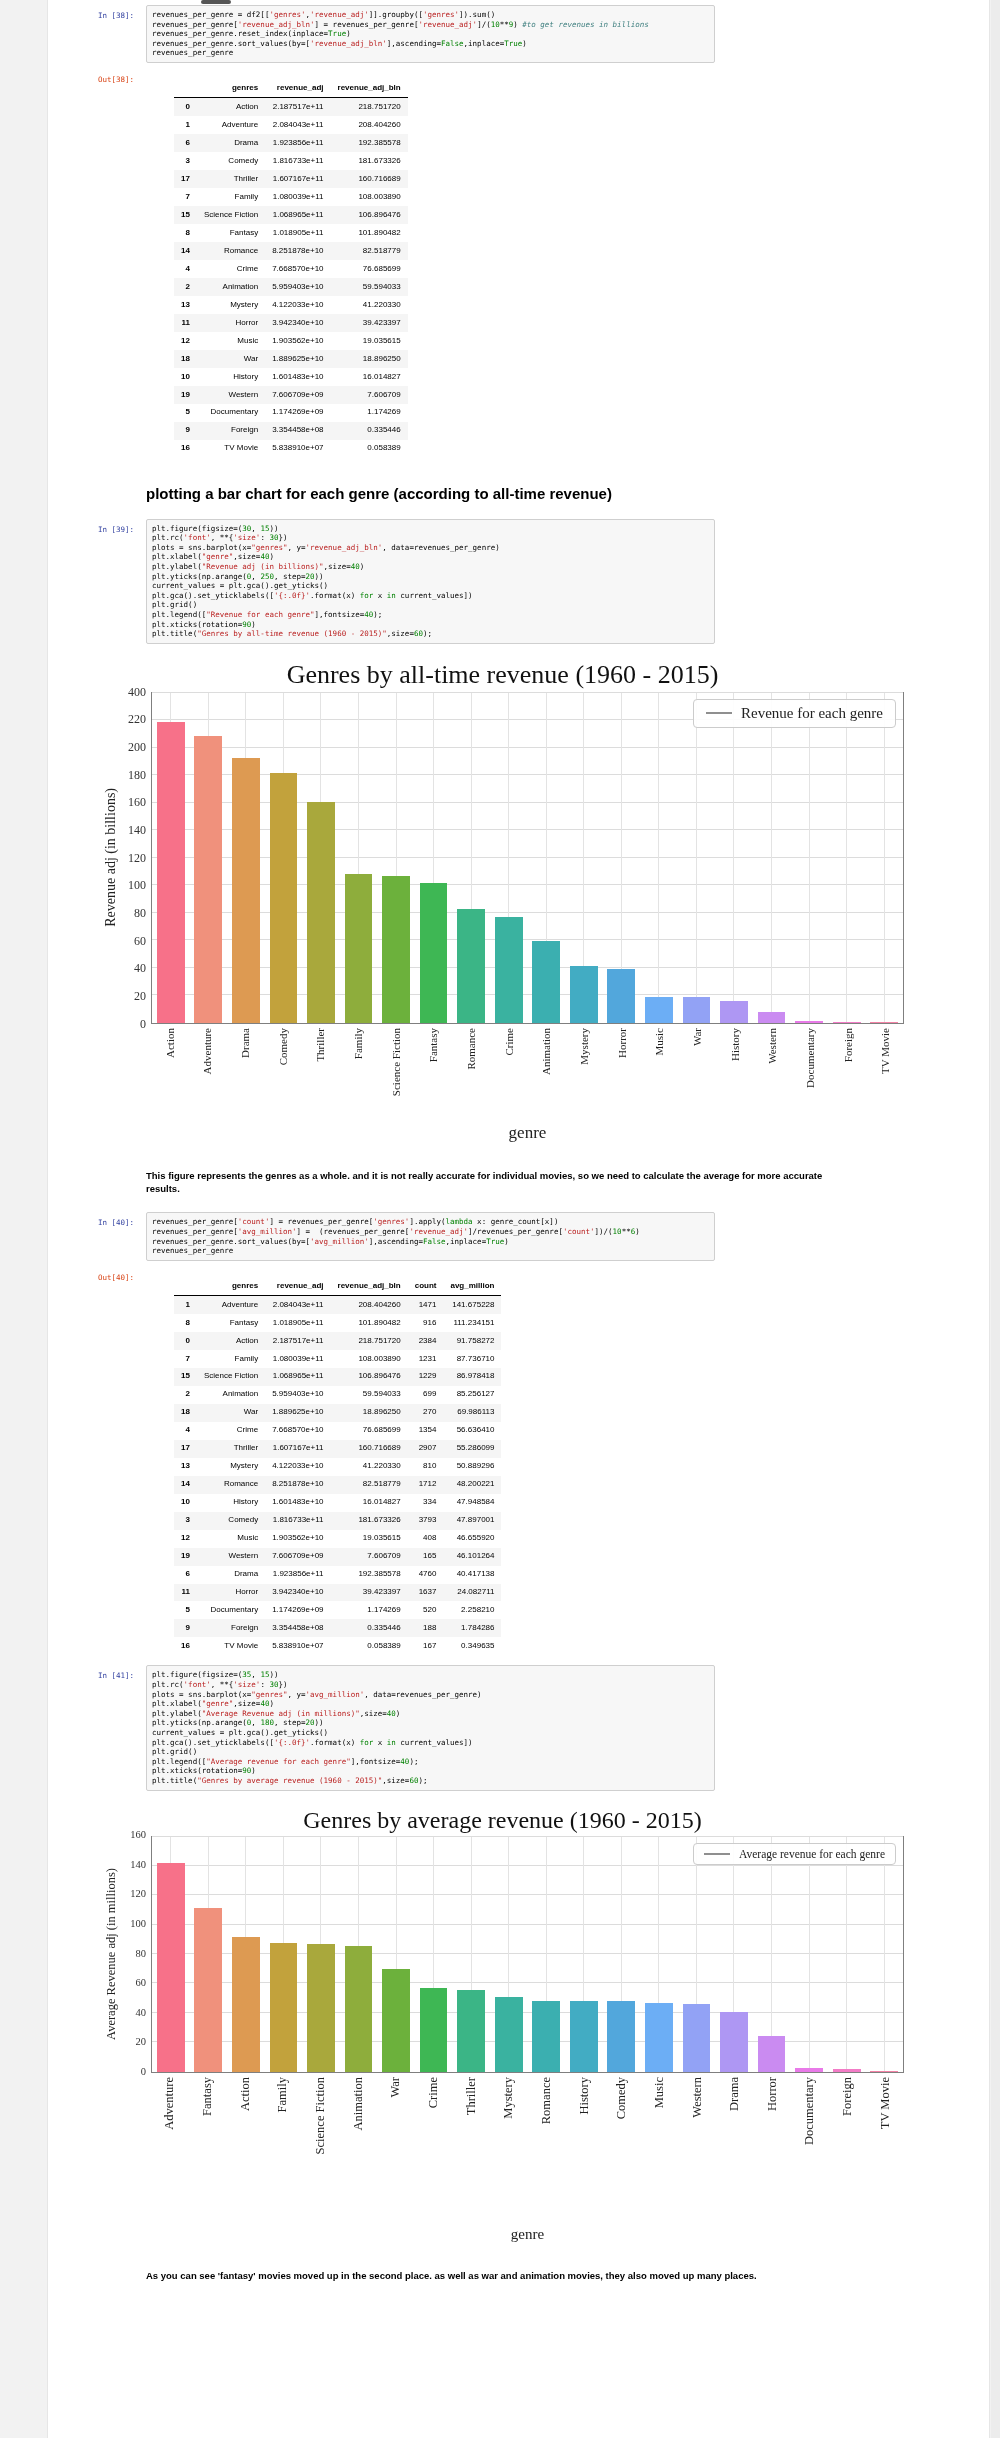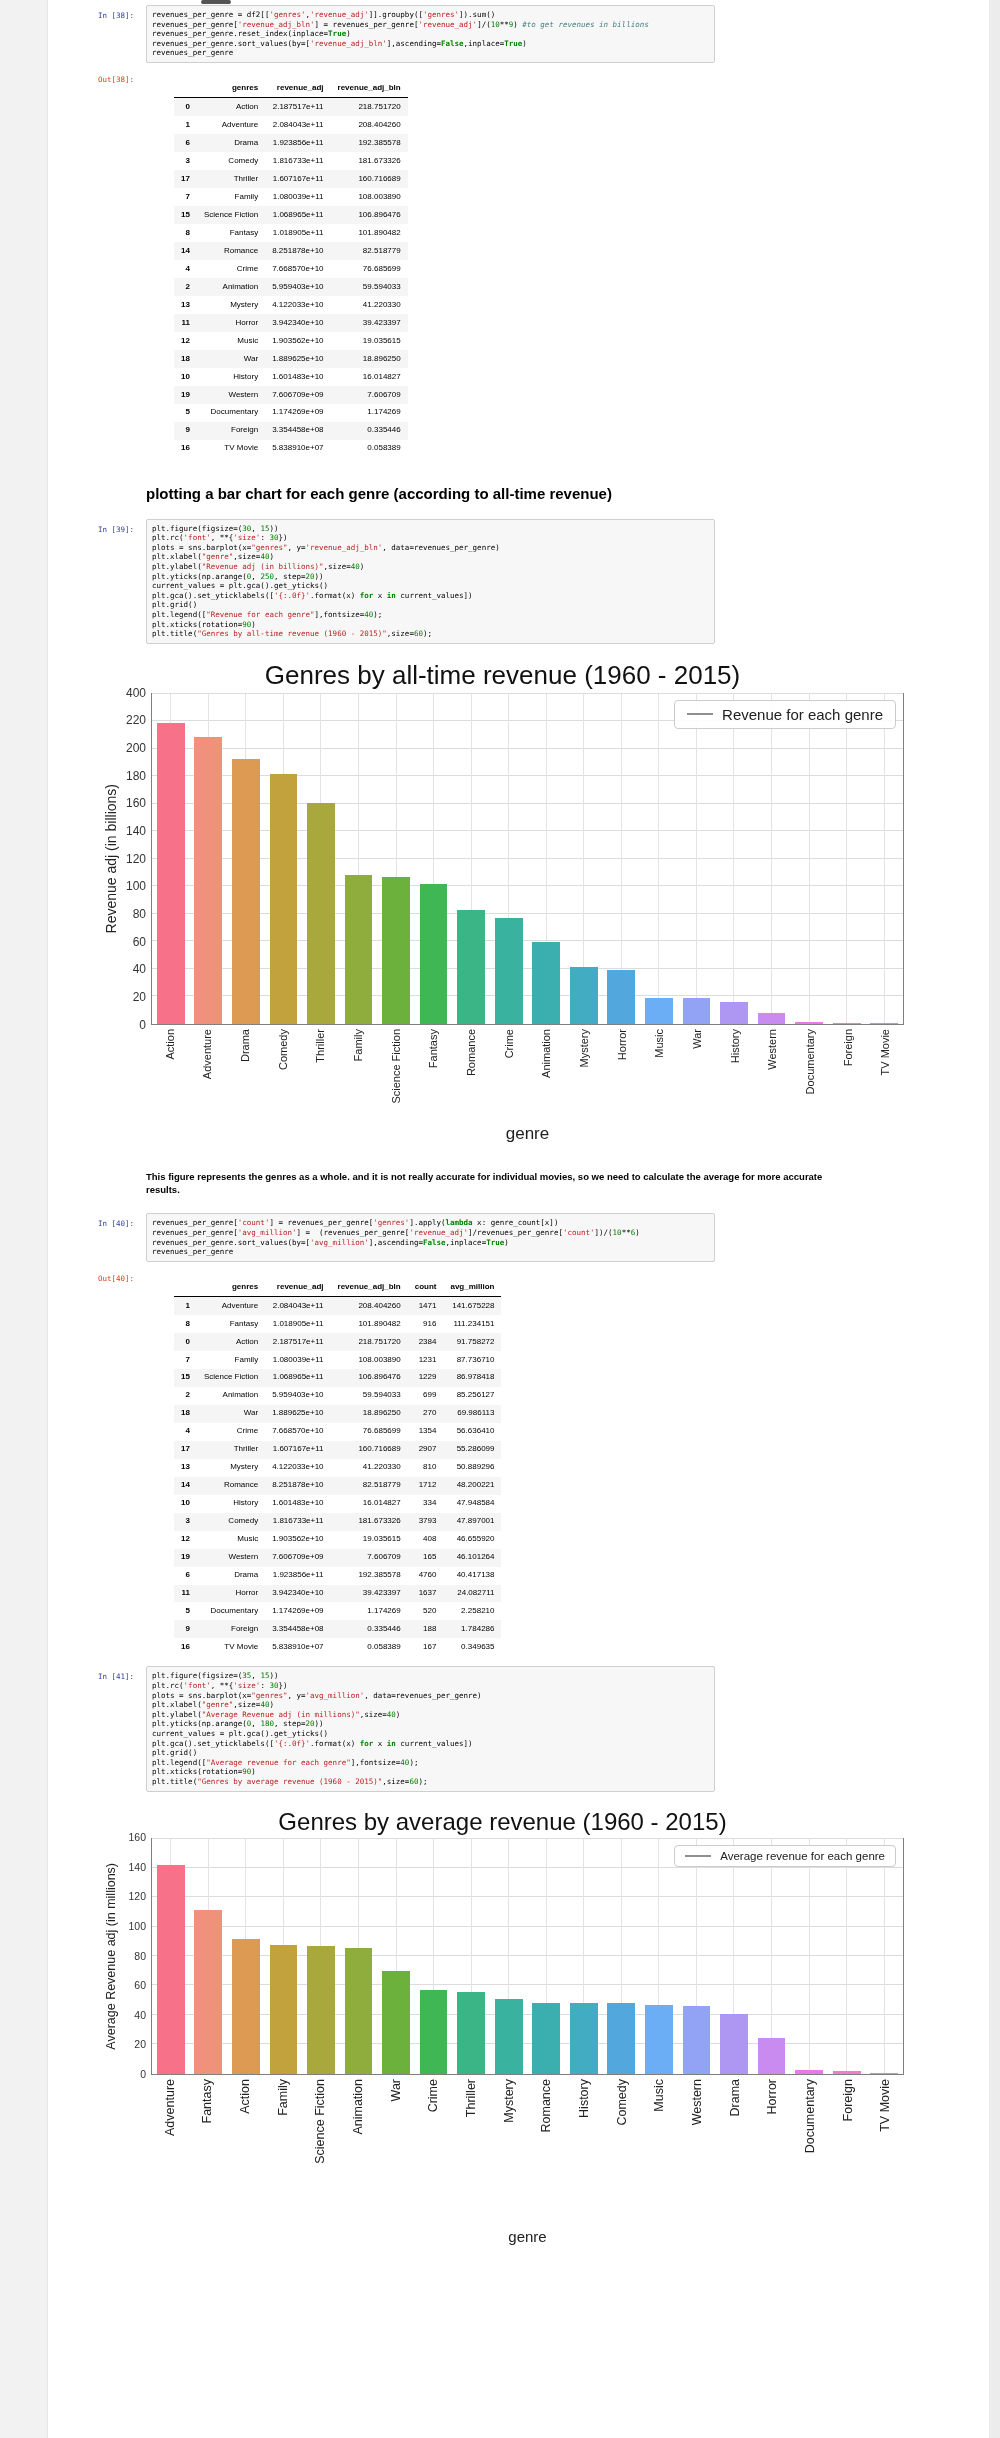--- a/index.html
+++ b/index.html
@@ -25,39 +25,39 @@
   .prompt.out{color:#d84315;}
   .content-col{flex:1;min-width:0;}
 
   .code-box{
     width:557px;background:#f7f7f7;border:1px solid #cfcfcf;border-radius:2px;
     padding:4px 5px;font-family:"DejaVu Sans Mono","Liberation Mono",monospace;
     font-size:7.5px;line-height:9.6px;white-space:pre;color:#000;box-sizing:content-box;
   }
   .code-box .st{color:#ba2121;}
   .code-box .cm{color:#408080;font-style:italic;}
-  .code-box .kw{color:#008000;font-weight:bold;}
+  .code-box .kw{color:#008000;font-weight:normal;}
   .code-box .nu{color:#008000;}
 
   
   table.df{border-collapse:collapse;font-size:8px;margin:10px 0 4px 28px;color:#000;
     font-family:"Liberation Sans",sans-serif;}
   table.df th,table.df td{padding:4.8px 7px;text-align:right;line-height:1.05;border:none;white-space:nowrap;}
   table.df thead th{font-weight:bold;vertical-align:bottom;border-bottom:1px solid #000;}
   table.df tbody th{font-weight:bold;}
   table.df tbody tr:nth-child(odd){background:#f5f5f5;}
 
   
   .md-h{font-size:15px;font-weight:bold;margin:6px 0 4px 0;color:#000;}
   .md-p{font-size:9.5px;font-weight:bold;line-height:1.35;margin:4px 0;max-width:700px;}
   .md-p.wide{max-width:760px;}
   .cell.md{padding-top:14px;padding-bottom:10px;}
 
   
-  .figure{position:relative;margin:10px 0 6px -45px;font-family:Liberation Sans, sans-serif;color:#222;}
+  .figure{position:relative;margin:10px 0 6px -45px;font-family:Liberation Serif, serif;color:#222;}
   .fig-title{text-align:center;white-space:nowrap;color:#111;}
   .fig-row{display:flex;align-items:flex-start;}
   .ylabel-wrap{width:20px;flex:none;display:flex;align-items:center;justify-content:center;}
   .ylabel-wrap span{writing-mode:vertical-rl;transform:rotate(180deg);white-space:nowrap;color:#222;}
   .yticks{width:30px;flex:none;position:relative;}
   .ytick{position:absolute;right:5px;transform:translateY(50%);color:#333;line-height:1;}
   .plot-col{flex:1;min-width:0;}
   .plot{position:relative;background:#fff;border:1px solid #7f7f7f;box-sizing:border-box;}
   .gl-h{position:absolute;left:0;right:0;height:1px;background:#dcdcdc;}
   .bars{position:absolute;left:0;top:0;right:0;bottom:0;display:flex;align-items:flex-end;}
@@ -878,13 +878,19 @@
                   <span>TV Movie</span>
                 </div>
               </div>
             <div class="xlabel">genre</div>
           </div>
         </div>
       </div>
     </div>
   </div>
 
+  <div class="cell md">
+    <div class="prompt-col"></div>
+    <div class="content-col">
+        <div class="md-p wide">As you can see 'fantasy' movies moved up in the second place. as well as war and animation movies, they also moved up many places.</div>
+      </div>
+  </div>
 </div>
 
 </body></html>

